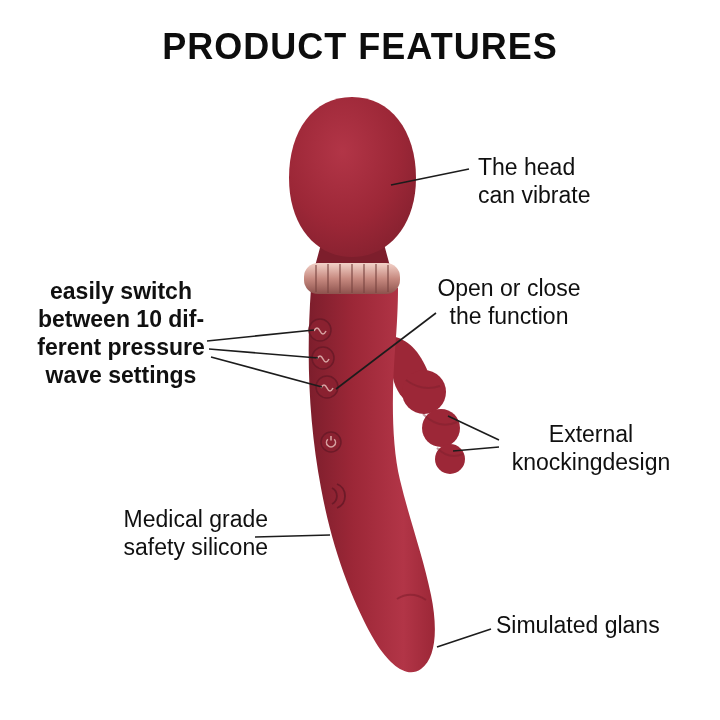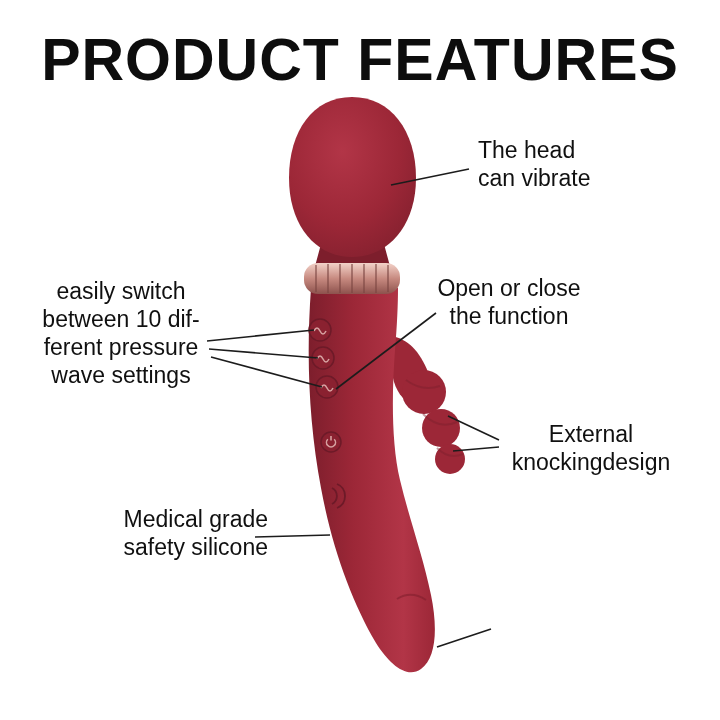--- a/index.html
+++ b/index.html
@@ -6,36 +6,36 @@
   .page{
     position:relative;
     width:720px;height:720px;
     background:#ffffff;
     font-family:"Liberation Sans",sans-serif;
     overflow:hidden;
   }
   .title{
     position:absolute;top:26px;left:0;width:720px;
     text-align:center;
-    font-size:59px;
+    font-size:36px;
     font-weight:800;
     letter-spacing:1px;
     color:#0d0d0d;
   }
   svg.figure{position:absolute;left:0;top:0;width:720px;height:720px;}
   .label{
     position:absolute;
     white-space:pre-line;
     font-size:23px;
     line-height:1.22;
     color:#101010;
     font-weight:500;
   }
-  .label-head{left:478px;top:136px;text-align:left;}
-  .label-pressure{left:24px;top:277px;width:194px;text-align:center;}
+  .label-head{left:478px;top:153px;text-align:left;}
+  .label-pressure{left:24px;top:277px;width:194px;text-align:center;font-weight:bold;}
   .label-function{left:418px;top:274px;width:182px;text-align:center;}
   .label-knocking{left:498px;top:420px;width:186px;text-align:center;}
   .label-silicone{left:84px;top:505px;width:184px;text-align:right;}
   .label-glans{left:496px;top:611px;}
 </style>
 </head>
 <body>
 
 <div class="page">
 
@@ -136,14 +136,15 @@
   <div class="label label-pressure">easily switch
 between 10 dif-
 ferent pressure
 wave settings</div>
   <div class="label label-knocking">External
 knockingdesign</div>
   <div class="label label-function">Open or close
 the function</div>
   <div class="label label-silicone">Medical grade
 safety silicone</div>
+  <div class="label label-glans">Simulated glans</div>
 
 </div>
 
 </body></html>

